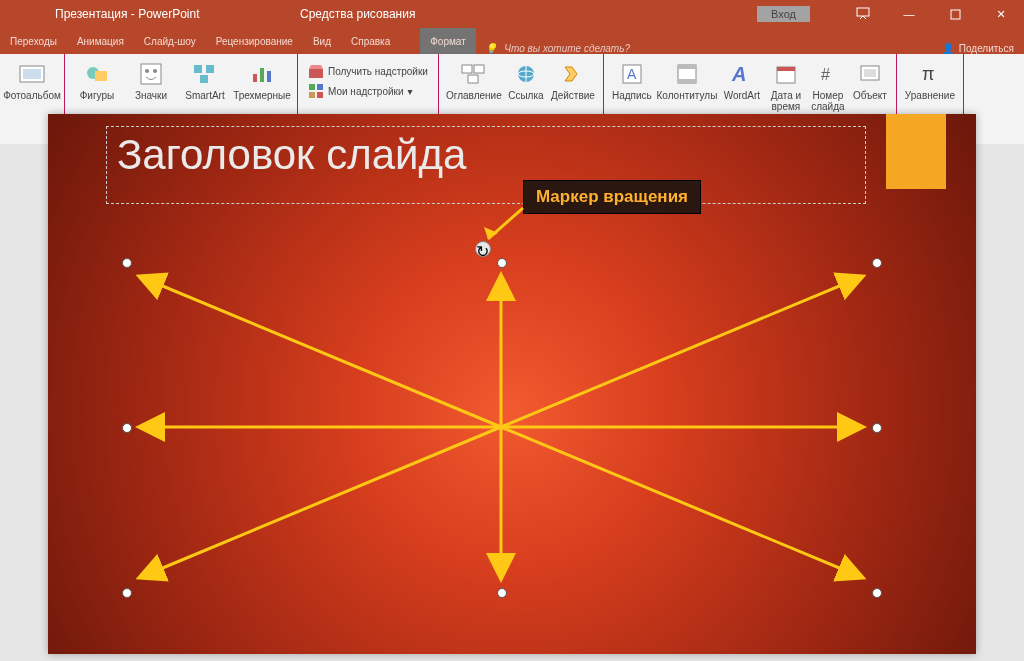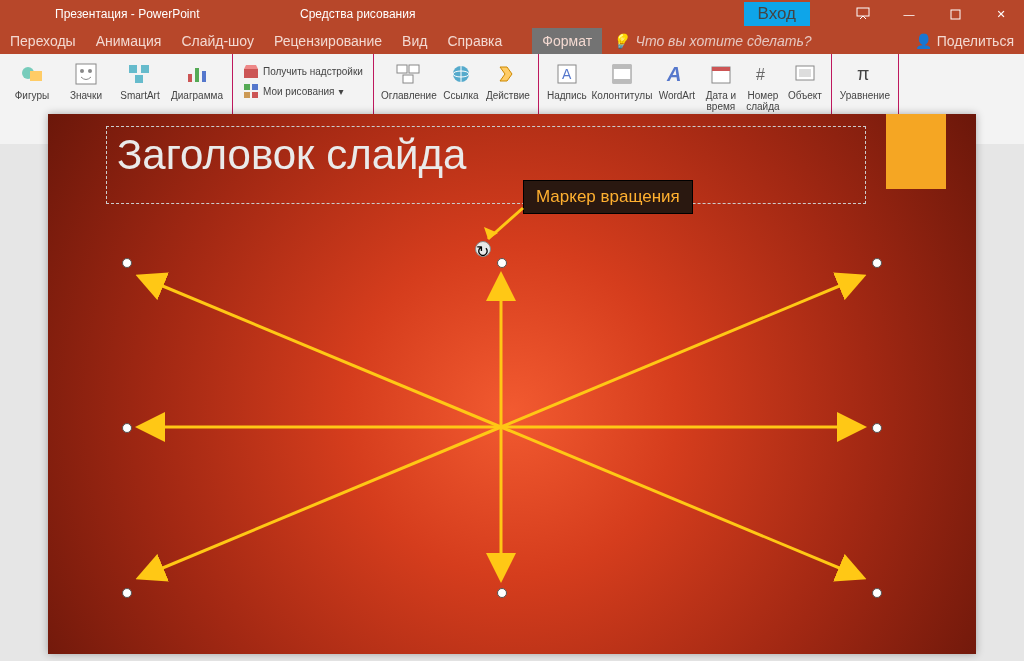--- a/index.html
+++ b/index.html
@@ -1,45 +1,45 @@
 <!DOCTYPE html>
 <html><head>
 <meta charset="utf-8">
 <style>
 html,body{margin:0;padding:0;width:1024px;height:661px;font-family:"Segoe UI",Arial,sans-serif;background:#e6e6e6;overflow:hidden}
 
 .titlebar{height:28px;background:#b7472a;display:flex;align-items:center;color:#fff;font-size:12px;position:relative}
 .title-left{padding-left:55px}
 .title-center{position:absolute;left:300px}
 .title-right{position:absolute;right:0;display:flex;align-items:center;gap:0}
-.login-btn{background:#0ea5e9;color:#444;padding:2px 14px;font-size:17px;margin-right:30px}
+.login-btn{background:#a3a3a3;color:#444;padding:2px 14px;font-size:11px;margin-right:30px}
 .win-btn{width:46px;height:28px;display:flex;align-items:center;justify-content:center;color:#fff;font-size:11px}
 
-.tabs{height:26px;background:#b7472a;display:flex;align-items:center;font-size:14px;color:#f3d9d1}
+.tabs{height:26px;background:#b7472a;display:flex;align-items:flex-end;font-size:10px;color:#f3d9d1}
 .tab{padding:0 10px;height:26px;display:flex;align-items:center;cursor:pointer}
 .tab.special{background:#737373}
 .tellme{display:flex;align-items:center;gap:6px;padding:0 10px;color:#e6c7c0;font-style:italic}
 .share{margin-left:auto;padding:0 10px;display:flex;align-items:center;gap:4px}
 
 .ribbon{height:90px;background:#f3f3f3;border-bottom:1px solid #d4d4d4;display:flex;font-size:10px;color:#444}
 .group{display:flex;flex-direction:column;align-items:center;padding:2px 6px 0;border-right:1px solid #be185d}
 .group-row{display:flex;gap:2px;flex:1;align-items:flex-start;padding-top:4px}
 .big-btn{display:flex;flex-direction:column;align-items:center;justify-content:flex-start;width:52px;cursor:pointer}
 .big-btn .ic{width:28px;height:28px;display:flex;align-items:center;justify-content:center;margin-bottom:2px}
 .big-btn .lbl{text-align:center;line-height:11px;font-size:10px}
 .small-btn-col{display:flex;flex-direction:column;gap:2px;justify-content:flex-start;padding-top:2px}
 .small-btn{display:flex;align-items:center;gap:4px;padding:1px 4px;font-size:10px;cursor:pointer}
 .group-label{font-size:10px;color:#666;padding:2px 0 4px}
 svg{display:block}
 
 .stage{position:absolute;top:144px;left:0;right:0;bottom:0;background:#e6e6e6}
 .slide{position:absolute;left:48px;top:-30px;width:928px;height:540px;background:radial-gradient(circle at 50% 55%, #f25a30 0%, #d53d1d 30%, #a22813 65%, #6b170a 100%);box-shadow:0 0 8px rgba(0,0,0,.3)}
 .accent-bar{position:absolute;right:30px;top:0;width:60px;height:75px;background:#f5a623}
 .title-box{position:absolute;left:58px;top:12px;width:760px;height:78px;border:1px dashed #ccc;color:#eaeaea;font-size:42px;font-weight:300;padding:4px 10px;box-sizing:border-box}
-.tag{position:absolute;background:#2a1810;color:#ffb030;font-size:17px;font-weight:normal;padding:6px 12px;border:1px solid #000}
+.tag{position:absolute;background:#2a1810;color:#ffb030;font-size:17px;font-weight:bold;padding:6px 12px;border:1px solid #000}
 .tag1{left:475px;top:66px}
 .tag2{left:280px;top:295px}
 .rot-handle{position:absolute;left:427px;top:127px;width:14px;height:14px;border-radius:50%;background:#e8e8e8;border:1px solid #888}
 .shape-box{position:absolute;left:78px;top:148px;width:750px;height:330px}
 .handle{position:absolute;width:8px;height:8px;border-radius:50%;background:#fff;border:1px solid #555;margin:-4px 0 0 -4px}
 .arrow{stroke:#ffc815;stroke-width:3;fill:none}
 .arrow-head{fill:#ffc815}
 </style>
 </head>
 <body>
@@ -79,20 +79,34 @@
     <span>Что вы хотите сделать?</span>
   </div>
   <div class="share">
     <span>👤</span>
     <span>Поделиться</span>
   </div>
 </div>
 
 <div class="ribbon">
 
+  <div class="group">
+    <div class="group-row">
+      <div class="big-btn">
+        <div class="ic">
+            <svg width="26" height="22">
+              <rect x="1" y="3" width="24" height="16" fill="#fff" stroke="#888"></rect>
+              <rect x="4" y="6" width="18" height="10" fill="#cde"></rect>
+            </svg>
+          </div>
+        <div class="lbl">Фотоальбом</div>
+      </div>
+    </div>
+    <div class="group-label"> </div>
+  </div>
 
   <div class="group">
     <div class="group-row">
       <div class="big-btn">
           <div class="ic">
             <svg width="24" height="22">
               <circle cx="8" cy="10" r="6" fill="#7cb"></circle>
               <rect x="10" y="8" width="12" height="10" fill="#fc6"></rect>
             </svg>
           </div>
@@ -120,21 +134,21 @@
           <div class="lbl">SmartArt</div>
         </div>
       <div class="big-btn" style="width:58px">
           <div class="ic">
             <svg width="22" height="20">
               <rect x="2" y="10" width="4" height="8" fill="#c55"></rect>
               <rect x="9" y="4" width="4" height="14" fill="#5a5"></rect>
               <rect x="16" y="7" width="4" height="11" fill="#57c"></rect>
             </svg>
           </div>
-          <div class="lbl">Диаграмма</div>
+          <div class="lbl">Трехмерные</div>
         </div>
     </div>
     <div class="group-label">Иллюстрации</div>
   </div>
 
   <div class="group">
     <div class="group-row">
       <div class="small-btn-col">
         <div class="small-btn">
             <span>
@@ -145,21 +159,21 @@
             </span>
             <span>Получить надстройки</span>
           </div>
         <div class="small-btn"><span>
               <svg width="16" height="16">
                 <rect x="1" y="1" width="6" height="6" fill="#5a5"></rect>
                 <rect x="9" y="1" width="6" height="6" fill="#57c"></rect>
                 <rect x="1" y="9" width="6" height="6" fill="#c95"></rect>
                 <rect x="9" y="9" width="6" height="6" fill="#c55"></rect>
               </svg>
-            </span><span>Мои рисования</span> ▾</div>
+            </span><span>Мои надстройки</span> ▾</div>
       </div>
     </div>
     <div class="group-label">Надстройки</div>
   </div>
 
   <div class="group">
     <div class="group-row">
       <div class="big-btn" style="width:58px">
           <div class="ic">
             <svg width="26" height="20">

